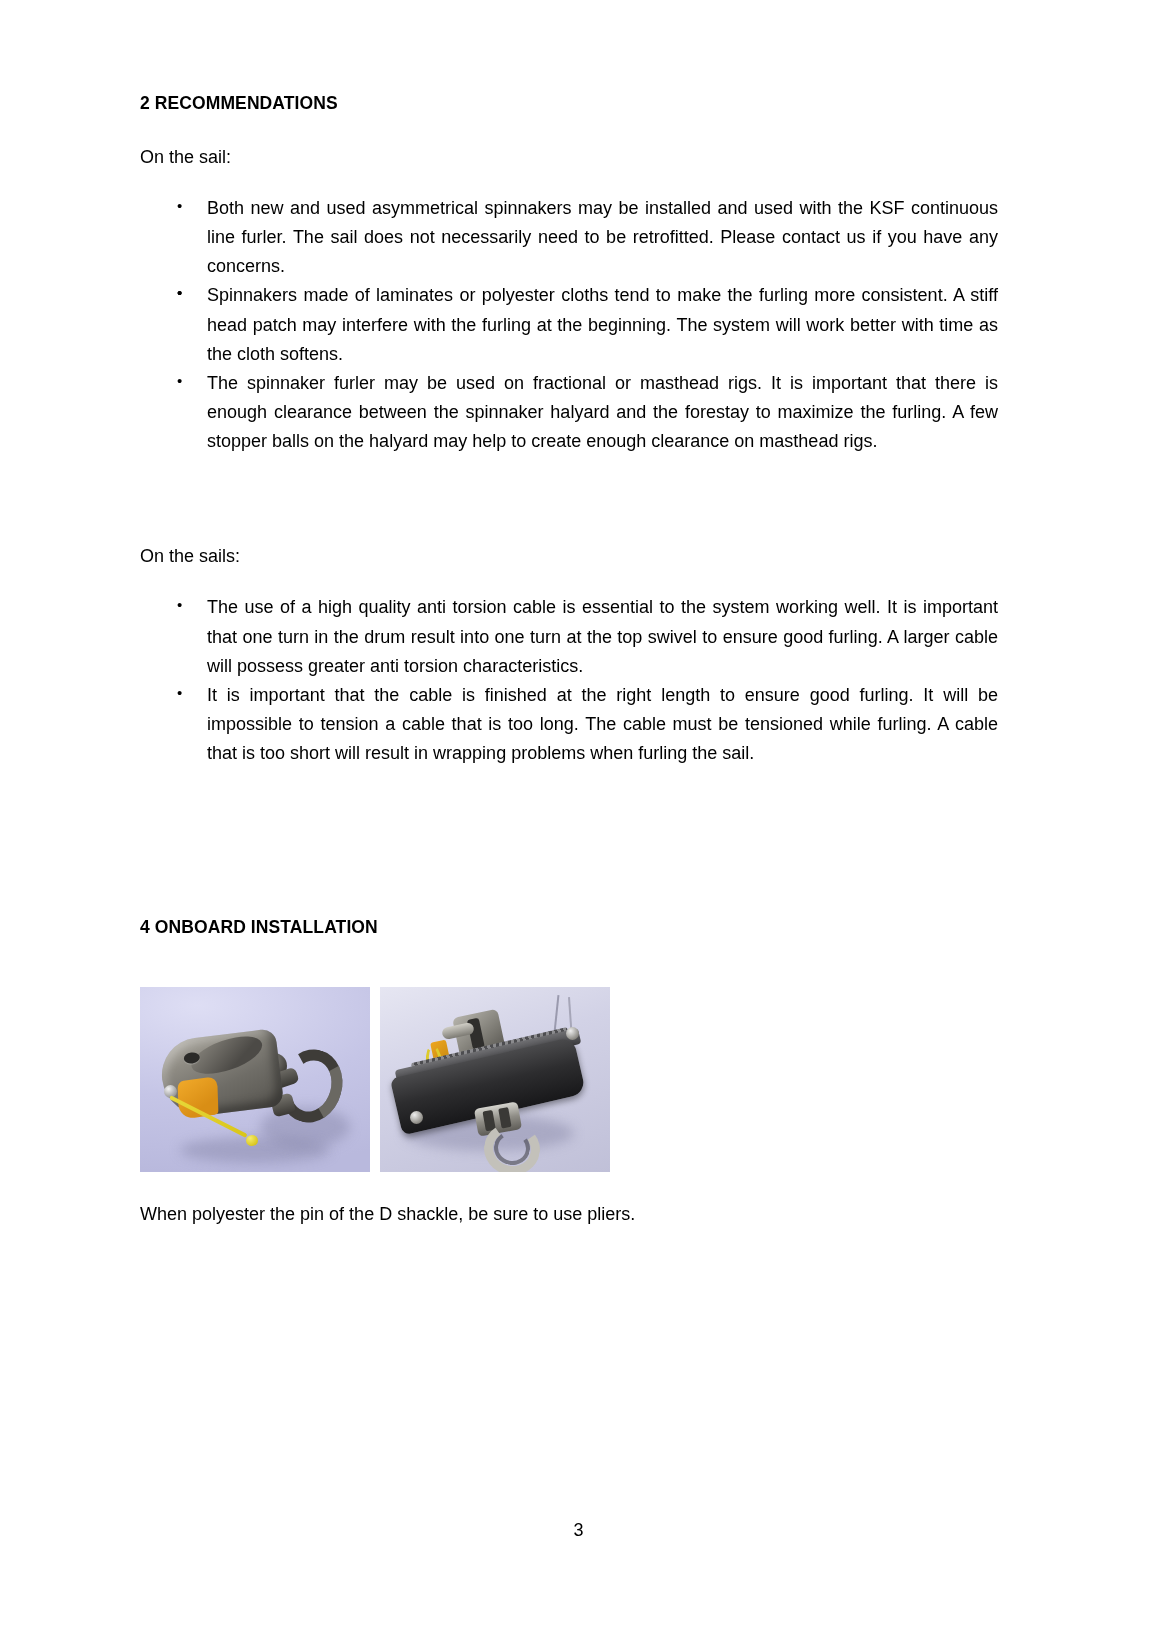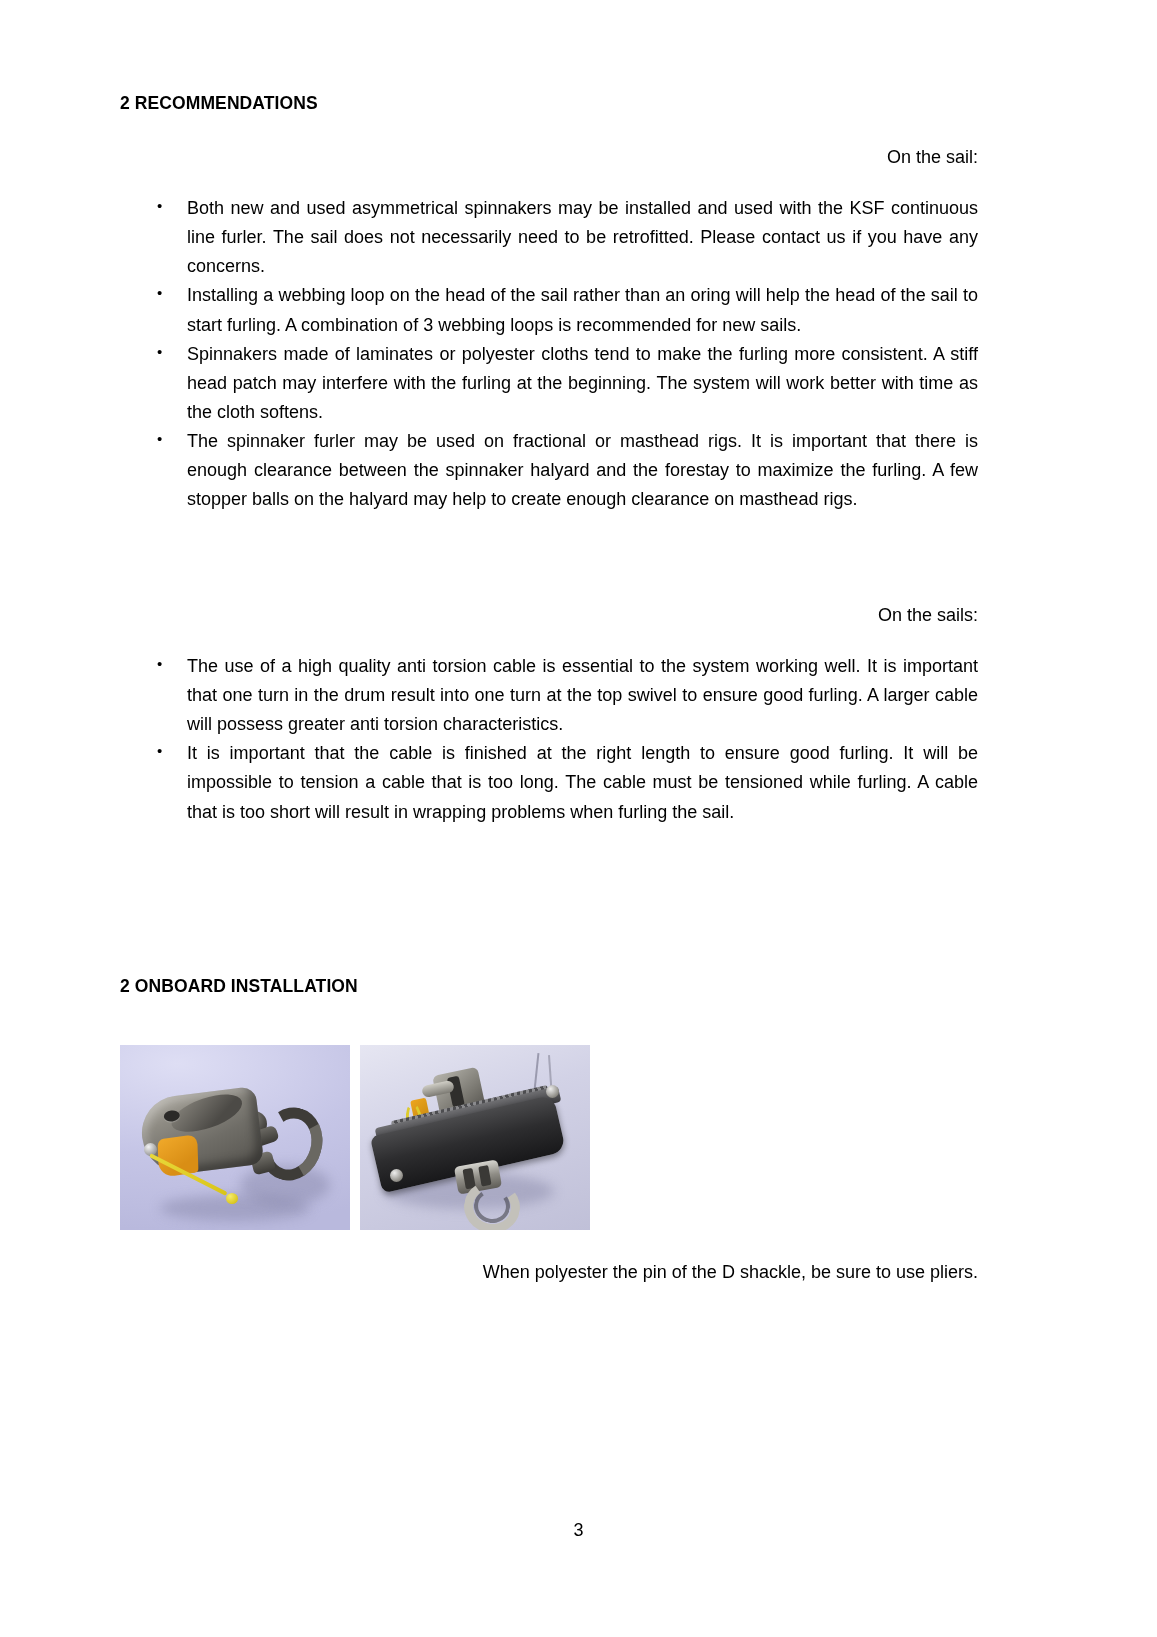--- a/index.html
+++ b/index.html
@@ -15,41 +15,41 @@
   .page {
     position: relative;
     width: 1157px;
     height: 1637px;
     background: #ffffff;
     overflow: hidden;
     box-sizing: border-box;
   }
   .content {
     position: absolute;
-    left: 120px;
+    left: 140px;
     top: 0;
     width: 858px;
   }
 
   h2.section-heading {
     font-size: 17.5px;
     font-weight: bold;
     letter-spacing: 0.1px;
     margin: 0;
     line-height: 1.3;
   }
 
   p.body-text {
     font-size: 18px;
     line-height: 1.62;
     margin: 0;
     text-align: justify;
   }
   p.body-text.no-justify {
-    text-align: right;
+    text-align: left;
   }
 
   ul.bullets {
     list-style: none;
     margin: 0;
     padding: 0;
   }
   ul.bullets > li {
     position: relative;
     padding-left: 67px;
@@ -414,21 +414,20 @@
 
     <div class="spacer-22"></div>
 
     <ul class="bullets">
       <li>
         <span class="bullet-dot">•</span>
         <span>Both new and used asymmetrical spinnakers may be installed and used with the KSF continuous line furler. The sail does not necessarily need to be retrofitted. Please contact us if you have any concerns.</span>
       </li>
       <li>
         <span class="bullet-dot">•</span>
-        <span>Installing a webbing loop on the head of the sail rather than an oring will help the head of the sail to start furling. A combination of 3 webbing loops is recommended for new sails.</span>
       </li>
       <li>
         <span class="bullet-dot">•</span>
         <span>Spinnakers made of laminates or polyester cloths tend to make the furling more consistent. A stiff head patch may interfere with the furling at the beginning. The system will work better with time as the cloth softens.</span>
       </li>
       <li>
         <span class="bullet-dot">•</span>
         <span>The spinnaker furler may be used on fractional or masthead rigs. It is important that there is enough clearance between the spinnaker halyard and the forestay to maximize the furling. A few stopper balls on the halyard may help to create enough clearance on masthead rigs.</span>
       </li>
     </ul>
@@ -445,21 +444,21 @@
         <span>The use of a high quality anti torsion cable is essential to the system working well. It is important that one turn in the drum result into one turn at the top swivel to ensure good furling. A larger cable will possess greater anti torsion characteristics.</span>
       </li>
       <li>
         <span class="bullet-dot">•</span>
         <span>It is important that the cable is finished at the right length to ensure good furling. It will be impossible to tension a cable that is too long. The cable must be tensioned while furling. A cable that is too short will result in wrapping problems when furling the sail.</span>
       </li>
     </ul>
 
     <div style="height:148px"></div>
 
-    <h2 class="section-heading">2 ONBOARD INSTALLATION</h2>
+    <h2 class="section-heading">4 ONBOARD INSTALLATION</h2>
 
     <div class="spacer-28"></div>
 
 
     <div class="figure-row">
 
       <div class="photo photo-a">
         <div class="bg-wash"></div>
         <div class="shadow-blob" style="left:40px;top:150px;width:150px;height:26px;"></div>
         <div class="shadow-blob" style="left:120px;top:120px;width:90px;height:40px;"></div>

